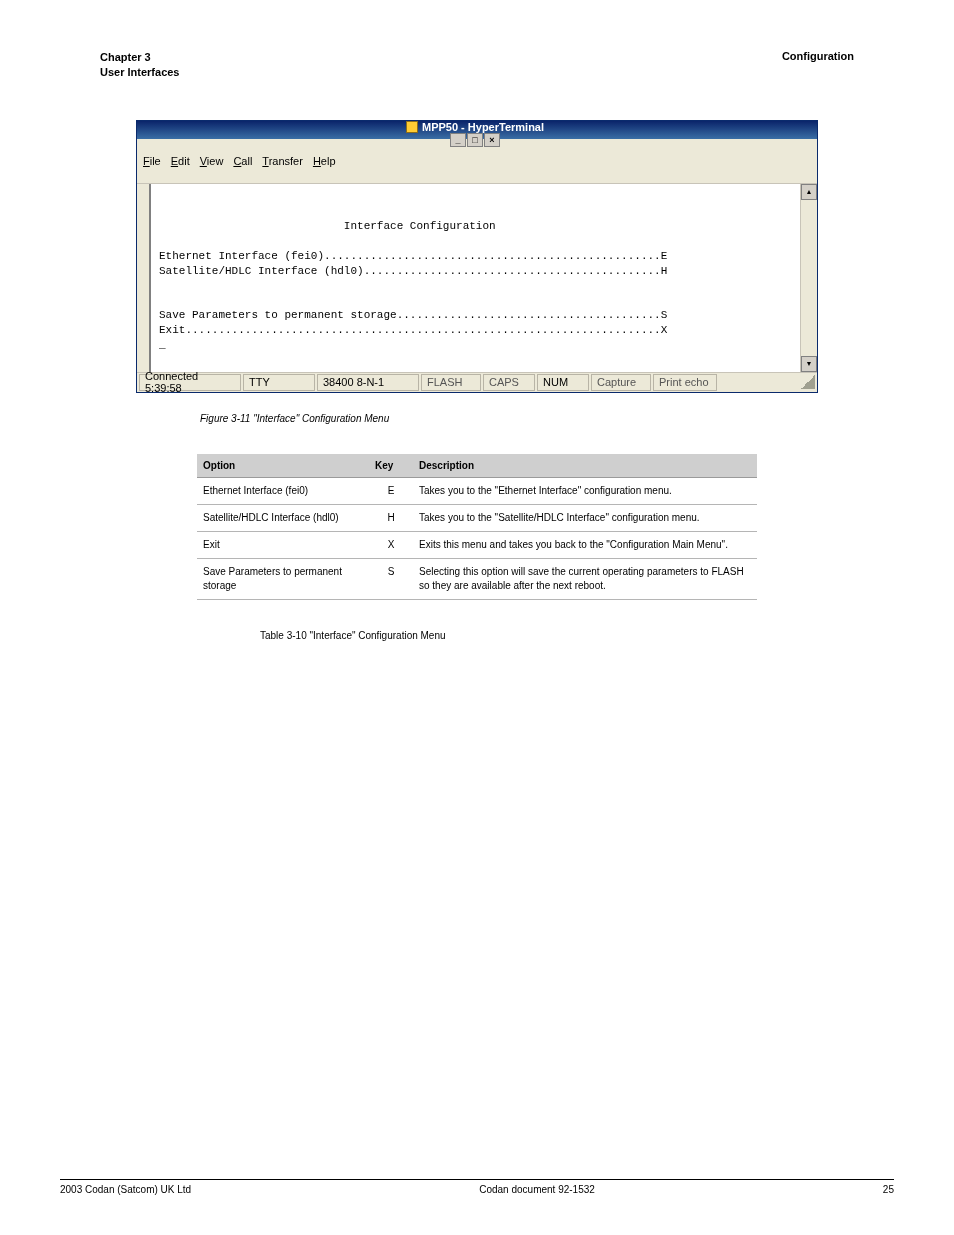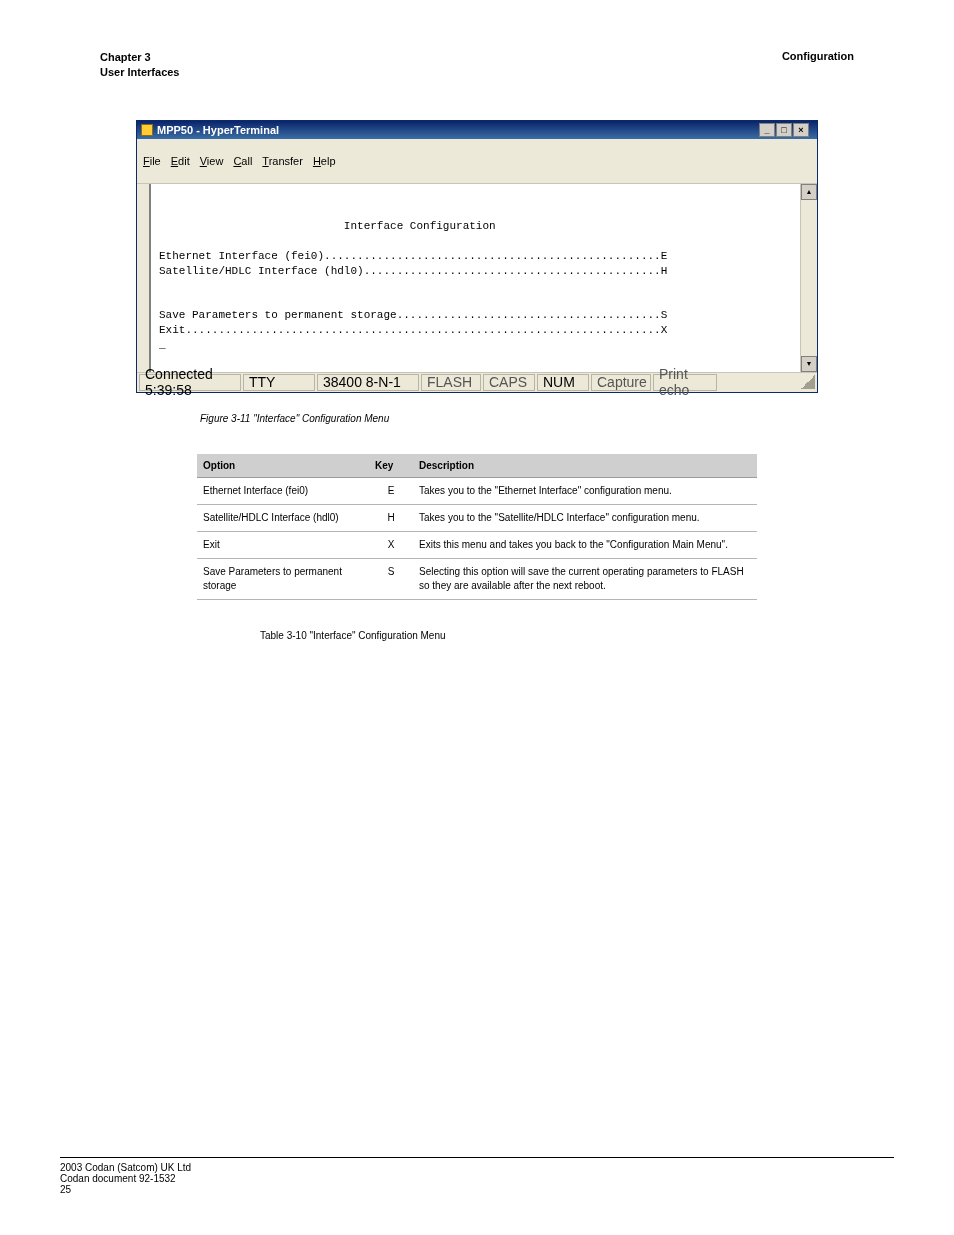--- a/index.html
+++ b/index.html
@@ -47,20 +47,21 @@
     background: linear-gradient(to bottom, #0a246a, #3a6ea5);
     color: #fff;
     display: flex;
     align-items: center;
     justify-content: space-between;
     height: 18px;
     padding: 0 8px 0 4px;
     font-size: 11px;
     font-weight: bold;
     font-family: Tahoma, Arial, sans-serif;
+    flex-direction: column;
   }
   .ht-title-left {
     display: flex;
     align-items: center;
     gap: 4px;
   }
   .ht-appicon {
     width: 12px;
     height: 12px;
     background: #ffcc33;
@@ -141,21 +142,21 @@
     display: flex;
     align-items: center;
     justify-content: center;
     font-size: 7px;
     color: #000;
   }
   .ht-statusbar {
     display: flex;
     align-items: center;
     font-family: Tahoma, Arial, sans-serif;
-    font-size: 14px;
+    font-size: 11px;
     background: #ece9d8;
     border-top: 1px solid #c8c4b8;
     padding: 1px 2px;
     gap: 2px;
   }
   .ht-statuscell {
     border: 1px solid #b8b4a6;
     padding: 1px 5px;
     background: #ece9d8;
     color: #555;
@@ -224,21 +225,20 @@
     bottom: 40px;
   }
   .footer-line {
     border-top: 1px solid #000;
     margin-bottom: 4px;
   }
   .footer-row {
     display: flex;
     justify-content: space-between;
     font-size: 10px;
-    flex-direction: column;
   }
 </style>
 </head>
 <body>
 
 <div class="page">
 
   <div class="header-row">
     <div class="header-left">
       <span>Chapter 3</span><br>

